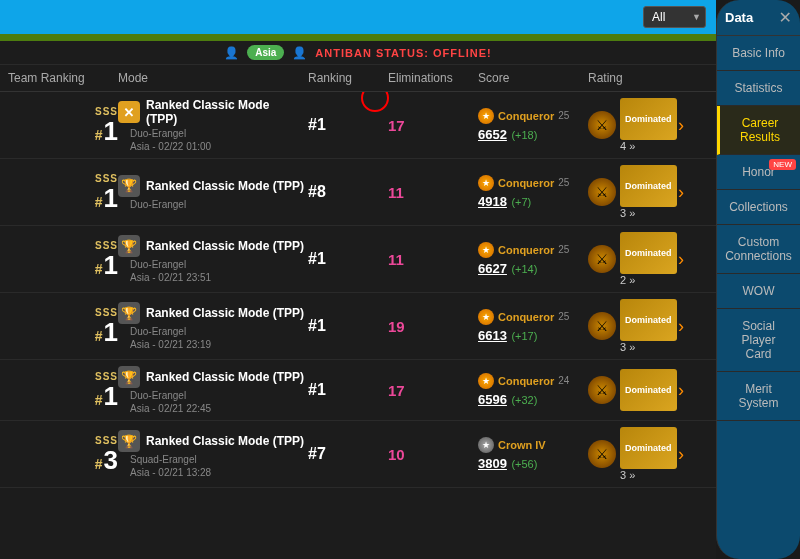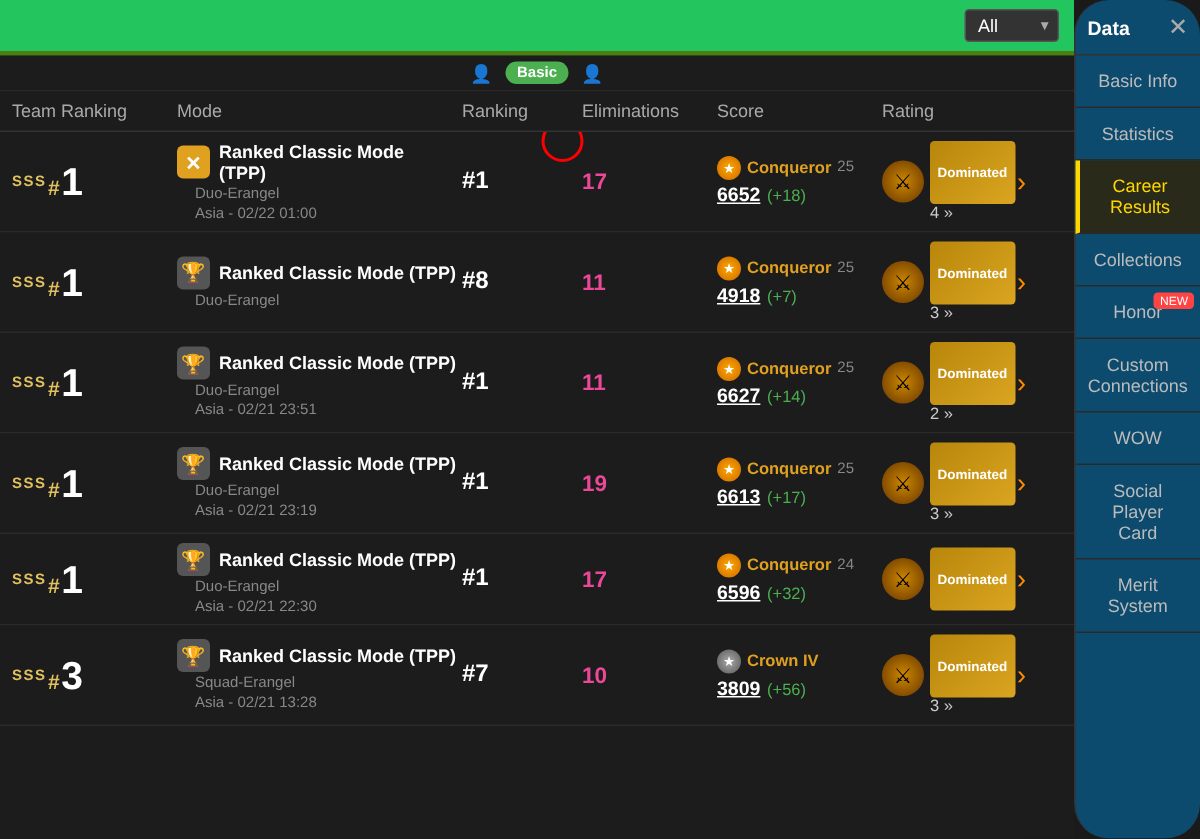--- a/index.html
+++ b/index.html
@@ -19,22 +19,22 @@
       flex-direction: column;
       background: #1c1c1c;
     }
 
     
     .top-bar {
       display: flex;
       justify-content: flex-end;
       align-items: center;
       padding: 6px 10px;
-      background: #22c55e;
-      border-bottom: 3px solid #4d7c0f;
+      background: #0ea5e9;
+      border-bottom: 7px solid #4d7c0f;
       gap: 8px;
     }
 
     .filter-dropdown {
       background: #333;
       border: 1px solid #555;
       color: #fff;
       padding: 3px 18px 3px 8px;
       font-size: 12px;
       border-radius: 3px;
@@ -111,22 +111,22 @@
       display: grid;
       grid-template-columns: 110px 190px 80px 90px 110px 90px 30px;
       padding: 6px 8px;
       border-bottom: 1px solid #2a2a2a;
       align-items: center;
       background: #1c1c1c;
     }
 
     .team-rank-cell {
       display: flex;
-      flex-direction: row;
-      align-items: center;
+      flex-direction: column;
+      align-items: flex-end;
       gap: 1px;
     }
     .sss-label {
       color: #e0c060;
       font-size: 10px;
       font-weight: bold;
       letter-spacing: 1px;
     }
     .rank-number {
       color: #fff;
@@ -352,22 +352,23 @@
         <option>All</option>
         <option>Duo</option>
         <option>Squad</option>
         <option>Solo</option>
       </select>
     </div>
   </div>
 
   <div class="antiban-bar">
     <span class="person-icon">👤</span>
-    <span class="safe-badge">Basic</span>
+    <span class="safe-badge">Asia</span>
     <span class="person-icon">👤</span>
+    <span class="antiban-text">ANTIBAN STATUS: OFFLINE!</span>
   </div>
 
   <div class="table-header">
     <div>Team Ranking</div>
     <div>Mode</div>
     <div>Ranking</div>
     <div>Eliminations</div>
     <div>Score</div>
     <div>Rating</div>
     <div></div>
@@ -547,21 +548,21 @@
     </div>
     <div class="mode-cell">
       <div class="mode-header">
         <div class="mode-icon" style="background:#555;">
           🏆
         </div>
         <span class="mode-name">Ranked Classic Mode (TPP)</span>
 
       </div>
       <span class="mode-sub">Duo-Erangel</span>
-      <span class="mode-sub">Asia - 02/21 22:30</span>
+      <span class="mode-sub">Asia - 02/21 22:45</span>
     </div>
     <div class="ranking-cell">#1</div>
     <div class="elim-cell">17</div>
     <div class="score-cell">
       <div class="score-badge">
         <div class="conqueror-icon">★</div>
         <span class="score-label">Conqueror</span>
         <span class="score-level">24</span>
       </div>
       <div>
@@ -634,28 +635,28 @@
   </div>
       <div class="sidebar-item">
     <span>Statistics</span>
     
   </div>
       <div class="sidebar-item career">
     <span>Career Results</span>
     
   </div>
       <div class="sidebar-item">
-    <span>Collections</span>
-    
-  </div>
-      <div class="sidebar-item">
     <span>Honor</span>
     <span class="new-badge">NEW</span>
   </div>
       <div class="sidebar-item">
+    <span>Collections</span>
+    
+  </div>
+      <div class="sidebar-item">
     <span>Custom<br>Connections</span>
     
   </div>
       <div class="sidebar-item">
     <span>WOW</span>
     
   </div>
       <div class="sidebar-item">
     <span>Social Player<br>Card</span>
     

